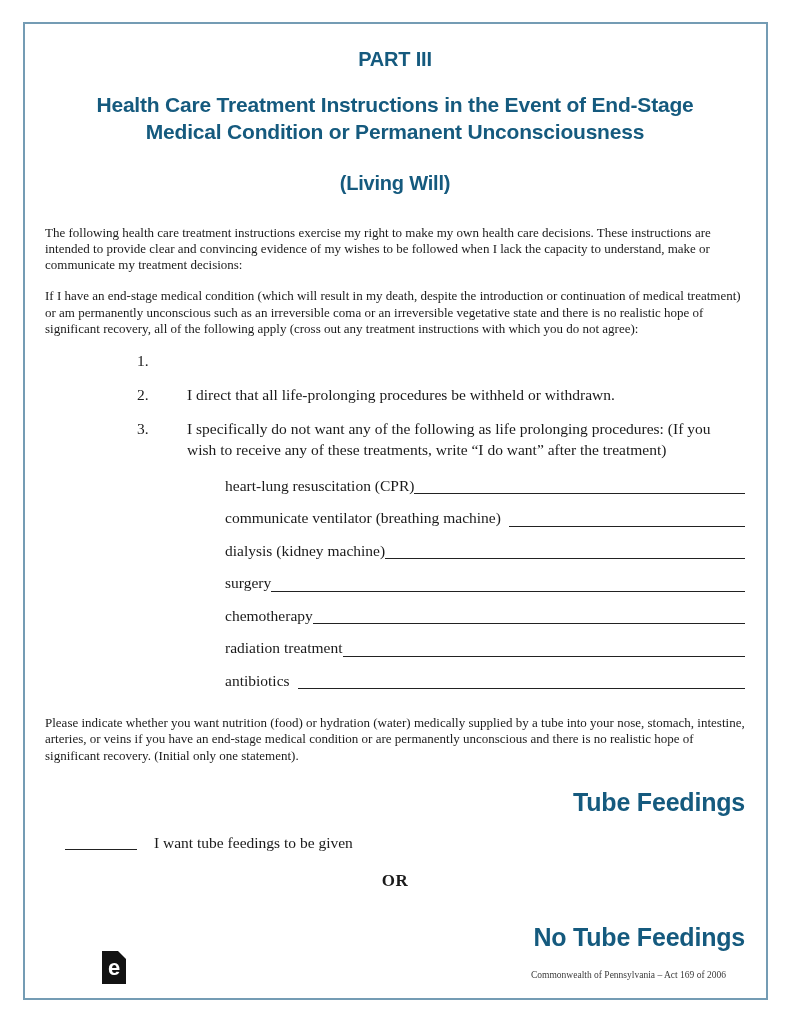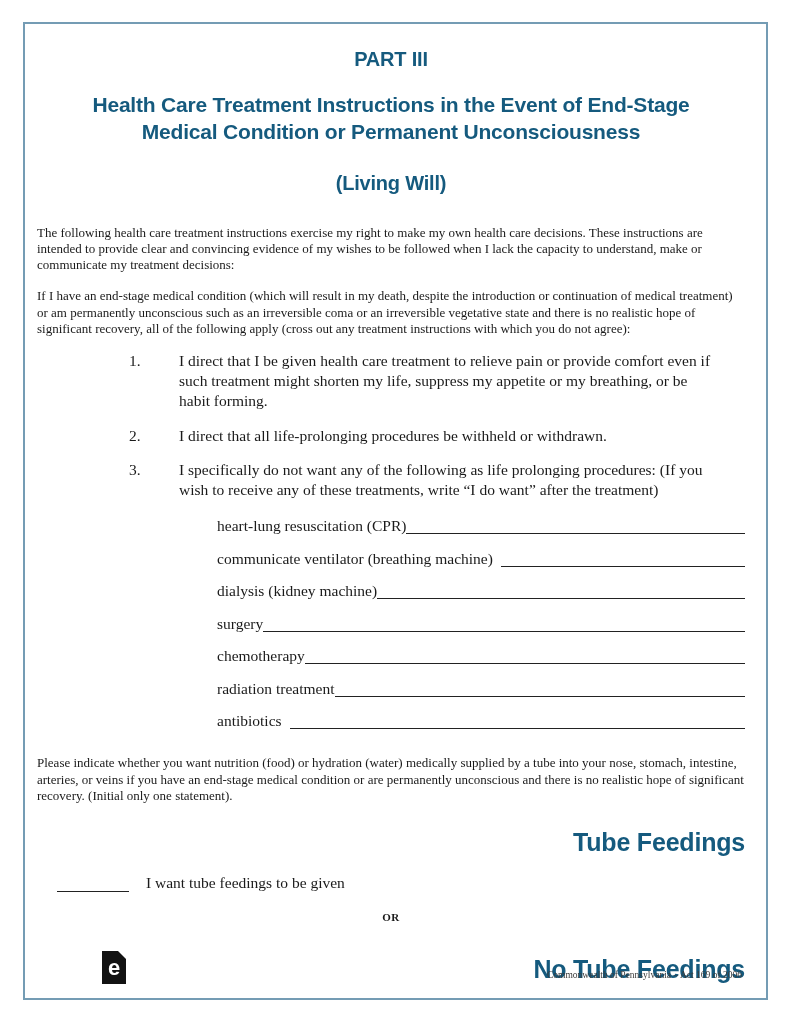--- a/index.html
+++ b/index.html
@@ -8,21 +8,21 @@
     width: 791px; height: 1024px;
     position: relative;
     font-family: "Liberation Serif", serif;
     color: #1a1a1a;
   }
   .frame {
     position: absolute;
     left: 23px; top: 22px;
     width: 745px; height: 978px;
     border: 2px solid #749cb4;
-    padding: 22px 21px 0 12px;
+    padding: 22px 21px 0 20px;
   }
   .heading {
     font-family: "Liberation Sans", sans-serif;
     font-weight: bold;
     color: #155a7e;
     text-align: center;
     letter-spacing: -0.2px;
   }
   .part-label { font-size: 20px; margin-top: 2px; }
   .doc-title  { font-size: 21px; line-height: 1.3; margin-top: 20px; }
@@ -59,36 +59,36 @@
   .treatment-row .write-line {
     flex: 1;
     border-bottom: 1px solid #222;
     height: 1.05em;
   }
   .treatment-row.gap .write-line { margin-left: 8px; }
   .nutrition { margin-top: 18px; }
   .section-heading { font-size: 25px; margin-top: 24px; text-align: right; }
   .initial-row {
     display: flex;
-    align-items: flex-end;
+    align-items: flex-start;
     margin-top: 17px;
     margin-left: 20px;
     font-size: 15.5px;
   }
   .initial-line {
     width: 72px;
     border-bottom: 1px solid #222;
     height: 1.05em;
     flex: 0 0 auto;
   }
   .initial-row .stmt { margin-left: 17px; }
   .or-label {
     text-align: center;
     font-weight: bold;
-    font-size: 11px;
+    font-size: 17px;
     margin-top: 19px;
     letter-spacing: 0.5px;
   }
   .no-heading { margin-top: 32px; }
   .footer {
     position: absolute;
     left: 0; bottom: 12px;
     width: 100%;
     padding: 0 21px 0 20px;
   }
@@ -110,21 +110,21 @@
     left: 0; right: 0; top: 4px;
     text-align: center;
     color: #ffffff;
     font-family: "Liberation Sans", sans-serif;
     font-weight: bold;
     font-size: 22px;
     line-height: 26px;
   }
   .credit {
     position: absolute;
-    right: 24px; bottom: 6px;
+    right: 40px; bottom: 6px;
     font-size: 9.5px;
     color: #3a3a3a;
     font-family: "Liberation Serif", serif;
   }
 </style>
 </head>
 <body>
 
 <div class="frame">
 
@@ -137,21 +137,20 @@
 
   <div class="heading doc-subtitle">(Living Will)</div>
 
   <p class="para intro">The following health care treatment instructions exercise my right to make my own health care decisions. These instructions are intended to provide clear and convincing evidence of my wishes to be followed when I lack the capacity to understand, make or communicate my treatment decisions:</p>
 
   <p class="para">If I have an end-stage medical condition (which will result in my death, despite the introduction or continuation of medical treatment) or am permanently unconscious such as an irreversible coma or an irreversible vegetative state and there is no realistic hope of significant recovery, all of the following apply (cross out any treatment instructions with which you do not agree):</p>
 
   <div class="directives">
     <div class="directive">
       <span class="num">1.</span>
-      <span class="dtext">I direct that I be given health care treatment to relieve pain or provide comfort even if such treatment might shorten my life, suppress my appetite or my breathing, or be habit forming.</span>
     </div>
     <div class="directive">
       <span class="num">2.</span>
       <span class="dtext">I direct that all life-prolonging procedures be withheld or withdrawn.</span>
     </div>
     <div class="directive">
       <span class="num">3.</span>
       <span class="dtext">I specifically do not want any of the following as life prolonging procedures:  (If you wish to receive any of these treatments, write “I do want” after the treatment)</span>
     </div>
   </div>

